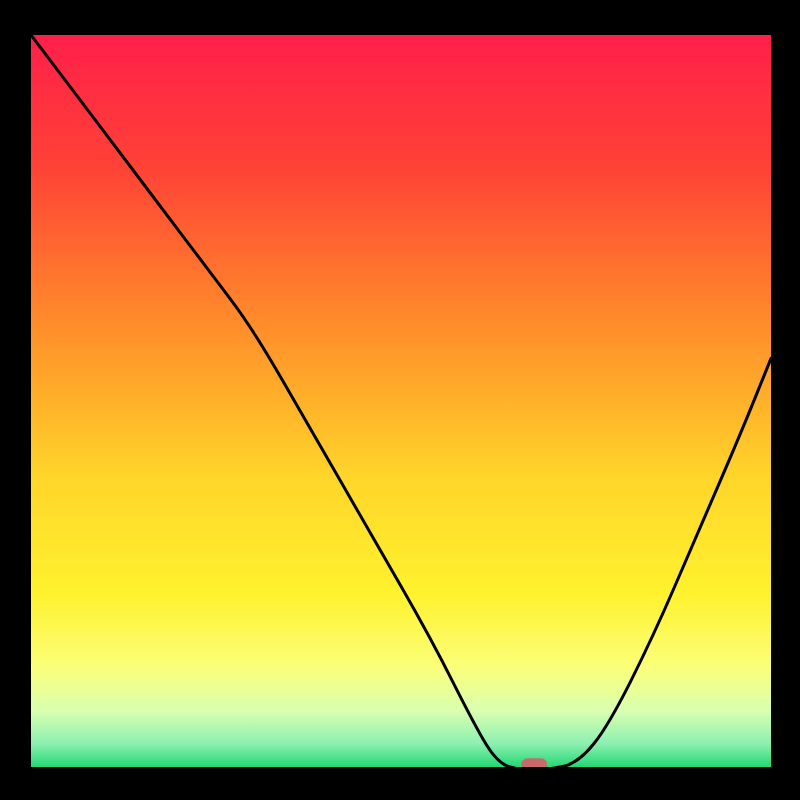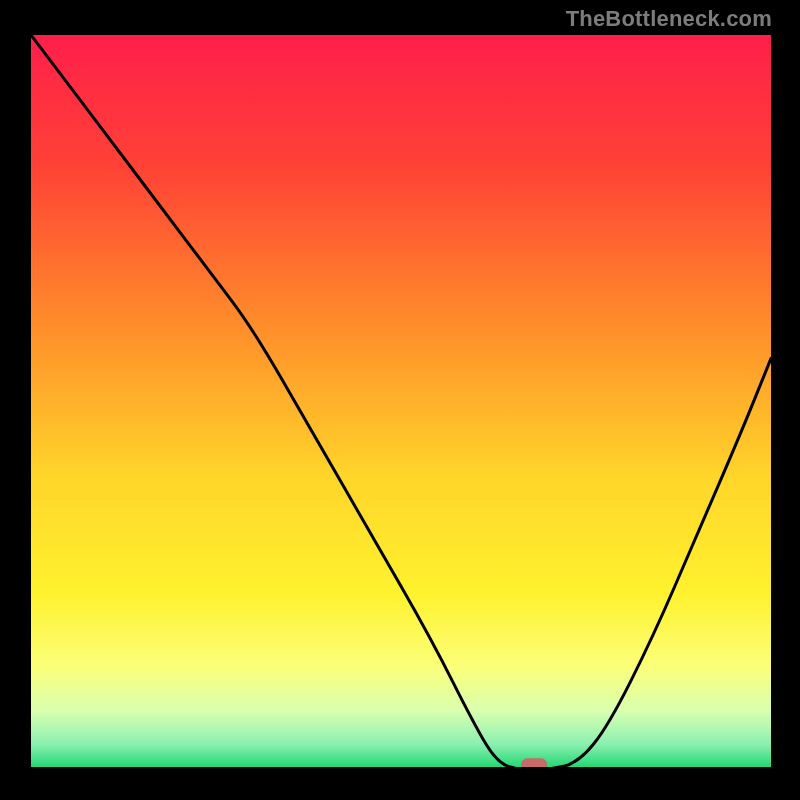--- a/index.html
+++ b/index.html
@@ -60,15 +60,14 @@
             <stop offset="100%" stop-color="#16d46c"></stop>
           </linearGradient>
       </defs>
       <rect id="bg-rect" x="0" y="0" width="740" height="735" fill="url(#bg-grad)"></rect>
       <path id="curve" fill="none" stroke="#000000" stroke-width="3" stroke-linejoin="round" stroke-linecap="round" d="M 0 0 Q 0 0 22.2 29.399999999999977 Q 44.4 58.799999999999955 66.6 88.19999999999999 Q 88.8 117.60000000000002 111 147 Q 133.2 176.39999999999998 155.39999999999998 205.79999999999998 Q 177.6 235.2 199.8 264.6 Q 222 294 251.6 345.45 Q 281.2 396.9 310.8 448.34999999999997 Q 340.40000000000003 499.79999999999995 370 551.25 Q 399.6 602.7 421.8 646.8 Q 444 690.9 455.1 709.275 Q 466.2 727.65 477.3 731.325 Q 488.40000000000003 735 503.20000000000005 735 Q 518 735 532.8 731.325 Q 547.6 727.65 562.4000000000001 709.275 Q 577.2 690.9 599.4000000000001 646.8 Q 621.6 602.7 643.8 551.25 Q 666 499.79999999999995 688.2 448.34999999999997 Q 710.4 396.9 725.2 360.15 T 740 323.4"></path>
       <rect id="marker" rx="6" ry="6" x="490.25000000000006" y="723.24" width="25.900000000000002" height="11.76" fill="#c86a6a"></rect>
       <line id="baseline" stroke="#000" stroke-width="3" x1="0" x2="740" y1="733.5" y2="733.5"></line>
     </svg>
   </div>
 
-  <div class="watermark">TheBottleneck.com</div>
 
 </div>
 
 </body></html>

